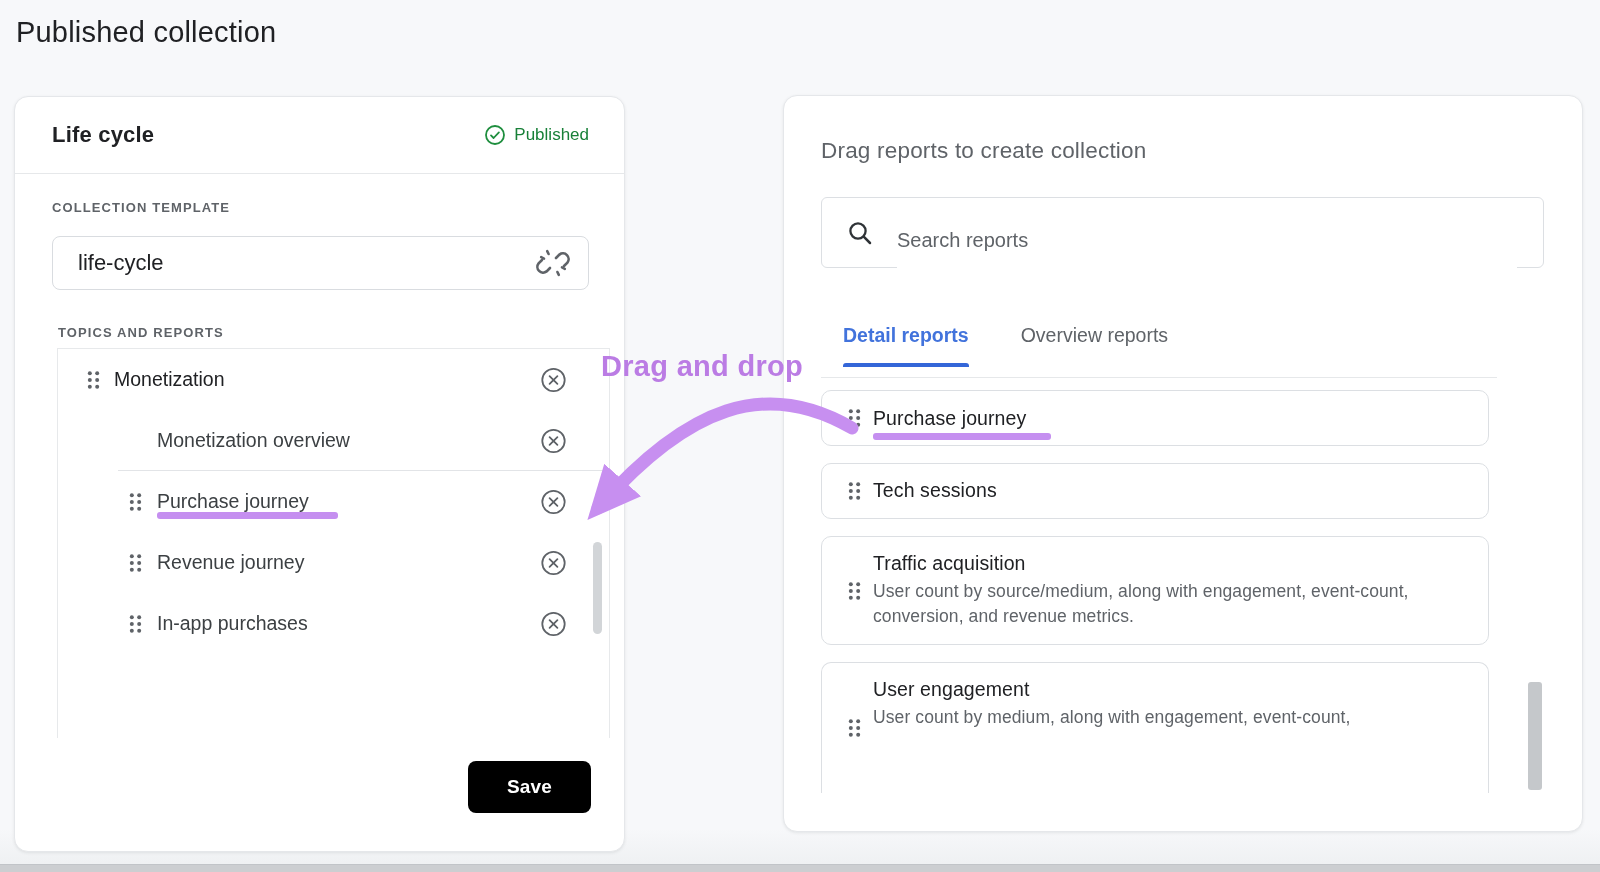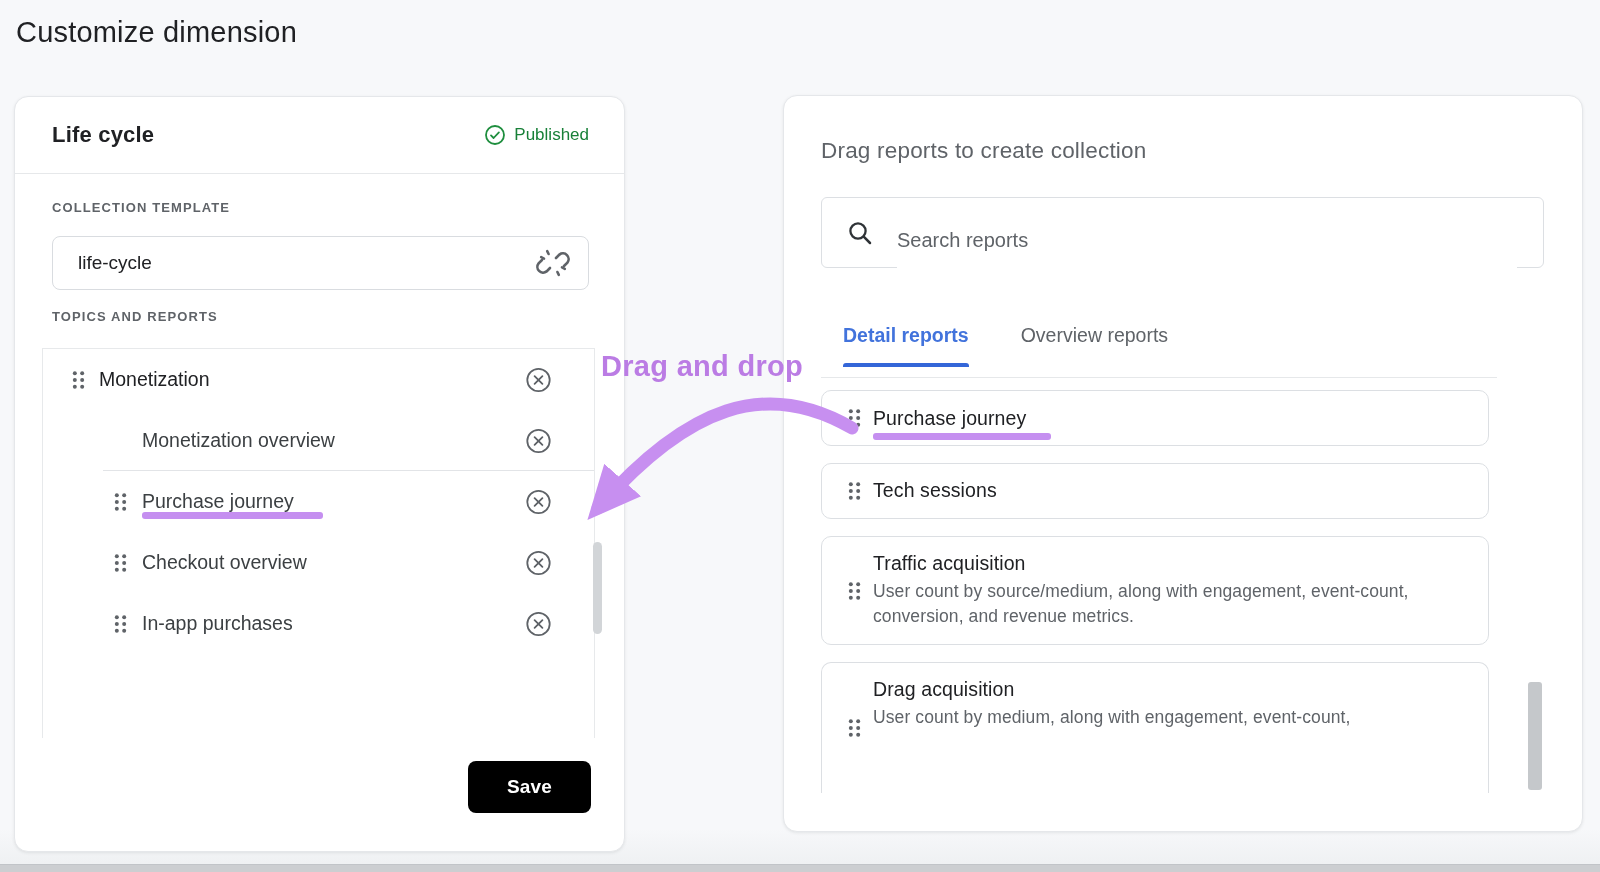--- a/index.html
+++ b/index.html
@@ -20,31 +20,31 @@
   #right-card { left:783px; top:95px; width:800px; height:737px; }
 
   
   .lc-header { position:absolute; left:0; top:0; width:100%; height:77px; border-bottom:1px solid #e6e8ea;
                display:flex; align-items:center; padding:0 35px 0 37px; }
   .lc-title { font-size:22px; font-weight:700; color:#202124; letter-spacing:.2px; }
   .pub-badge { margin-left:auto; display:flex; align-items:center; gap:8px; color:#188038; font-size:17px; }
 
   .sec-label { position:absolute; left:37px; font-size:13px; font-weight:700; letter-spacing:1.1px; color:#5f6368; }
   #tpl-label { top:103px; }
-  #topics-label { top:212px; }
+  #topics-label { top:228px;margin-left:6px; }
 
   .tpl-input-wrap { position:absolute; left:37px; top:139px; width:537px; height:54px; }
   .tpl-input {
     width:100%; height:100%; border:1px solid #d9dce0; border-radius:8px; padding:0 56px 1px 25px;
-    font-family:"Liberation Sans",sans-serif; font-size:19px; color:#202124; background:#fff; outline:none;
+    font-family:"Liberation Sans",sans-serif; font-size:22px; color:#202124; background:#fff; outline:none;
   }
   .linkoff { position:absolute; right:18px; top:9px; width:36px; height:36px; cursor:pointer; }
 
   .topics-list {
-    position:absolute; left:27px; top:251px; width:553px; height:390px;
+    position:absolute; left:42px; top:251px; width:553px; height:390px;
     border:1px solid #e7e9eb; border-bottom:none; overflow:hidden;text-align:center;
   }
   .t-row { position:relative; height:61px; display:flex; align-items:center; }
   .t-row .handle { position:absolute; top:50%; transform:translateY(-50%); width:15px; height:21px; cursor:grab; }
   .t-row.kind-topic  .handle { left:28px; }
   .t-row.kind-report .handle { left:70px; }
   .t-row .t-label { font-size:19.5px; color:#3c4043; }
   .t-row.kind-topic    .t-label { margin-left:56px; color:#202124; }
   .t-row.kind-overview .t-label { margin-left:99px; }
   .t-row.kind-report   .t-label { margin-left:99px; }
@@ -110,21 +110,21 @@
       <circle cx="3.5" cy="16.5" r="1.9" fill="#5f6368"></circle>
         <circle cx="10.5" cy="16.5" r="1.9" fill="#5f6368"></circle>
     </g>
     <g id="ic-xcircle" fill="none" stroke="#5f6368" stroke-width="1.8" stroke-linecap="round">
       <circle cx="13.5" cy="13.5" r="11.2"></circle>
       <path d="M9.6 9.6 L17.4 17.4 M17.4 9.6 L9.6 17.4"></path>
     </g>
   </defs>
 </svg>
 
-<h1 class="page-title">Customize dimension</h1>
+<h1 class="page-title">Published collection</h1>
 
 <section class="card" id="left-card">
   <div class="lc-header">
     <span class="lc-title">Life cycle</span>
     <span class="pub-badge">
       <svg width="22" height="22" viewBox="0 0 22 22">
         <circle cx="11" cy="11" r="9" fill="none" stroke="#1e8e3e" stroke-width="1.8"></circle>
         <path d="M7 11.4 l2.6 2.6 L14.9 8.4" fill="none" stroke="#1e8e3e" stroke-width="1.8" stroke-linecap="round" stroke-linejoin="round"></path>
       </svg>
       <span>Published</span>
@@ -185,21 +185,21 @@
       <svg width="27" height="27" viewBox="0 0 27 27">
             <use href="#ic-xcircle"></use>
           </svg>
     </button>
   </div>
 
   <div class="t-row kind-report">
     <svg class="handle" viewBox="0 0 14 20">
           <use href="#ic-drag"></use>
         </svg>
-    <span class="t-label">Checkout overview</span>
+    <span class="t-label">Revenue journey</span>
 
     <button class="remove">
       <svg width="27" height="27" viewBox="0 0 27 27">
             <use href="#ic-xcircle"></use>
           </svg>
     </button>
   </div>
 
   <div class="t-row kind-report">
     <svg class="handle" viewBox="0 0 14 20">
@@ -261,21 +261,21 @@
         </svg>
     <div class="r-title">Traffic acquisition</div>
 
     <div class="r-desc">User count by source/medium, along with engagement, event-count, conversion, and revenue metrics.</div>
   </div>
 
   <div class="report-card clipped">
     <svg class="handle" viewBox="0 0 14 20">
           <use href="#ic-drag"></use>
         </svg>
-    <div class="r-title">Drag acquisition</div>
+    <div class="r-title">User engagement</div>
 
     <div class="r-desc">User count by medium, along with engagement, event-count,</div>
   </div>
 </div>
   <div class="panel-scrollbar"></div>
 </section>
 
 <div class="annotation-text">Drag and drop</div>
 <svg id="arrow-overlay">
   <defs>

